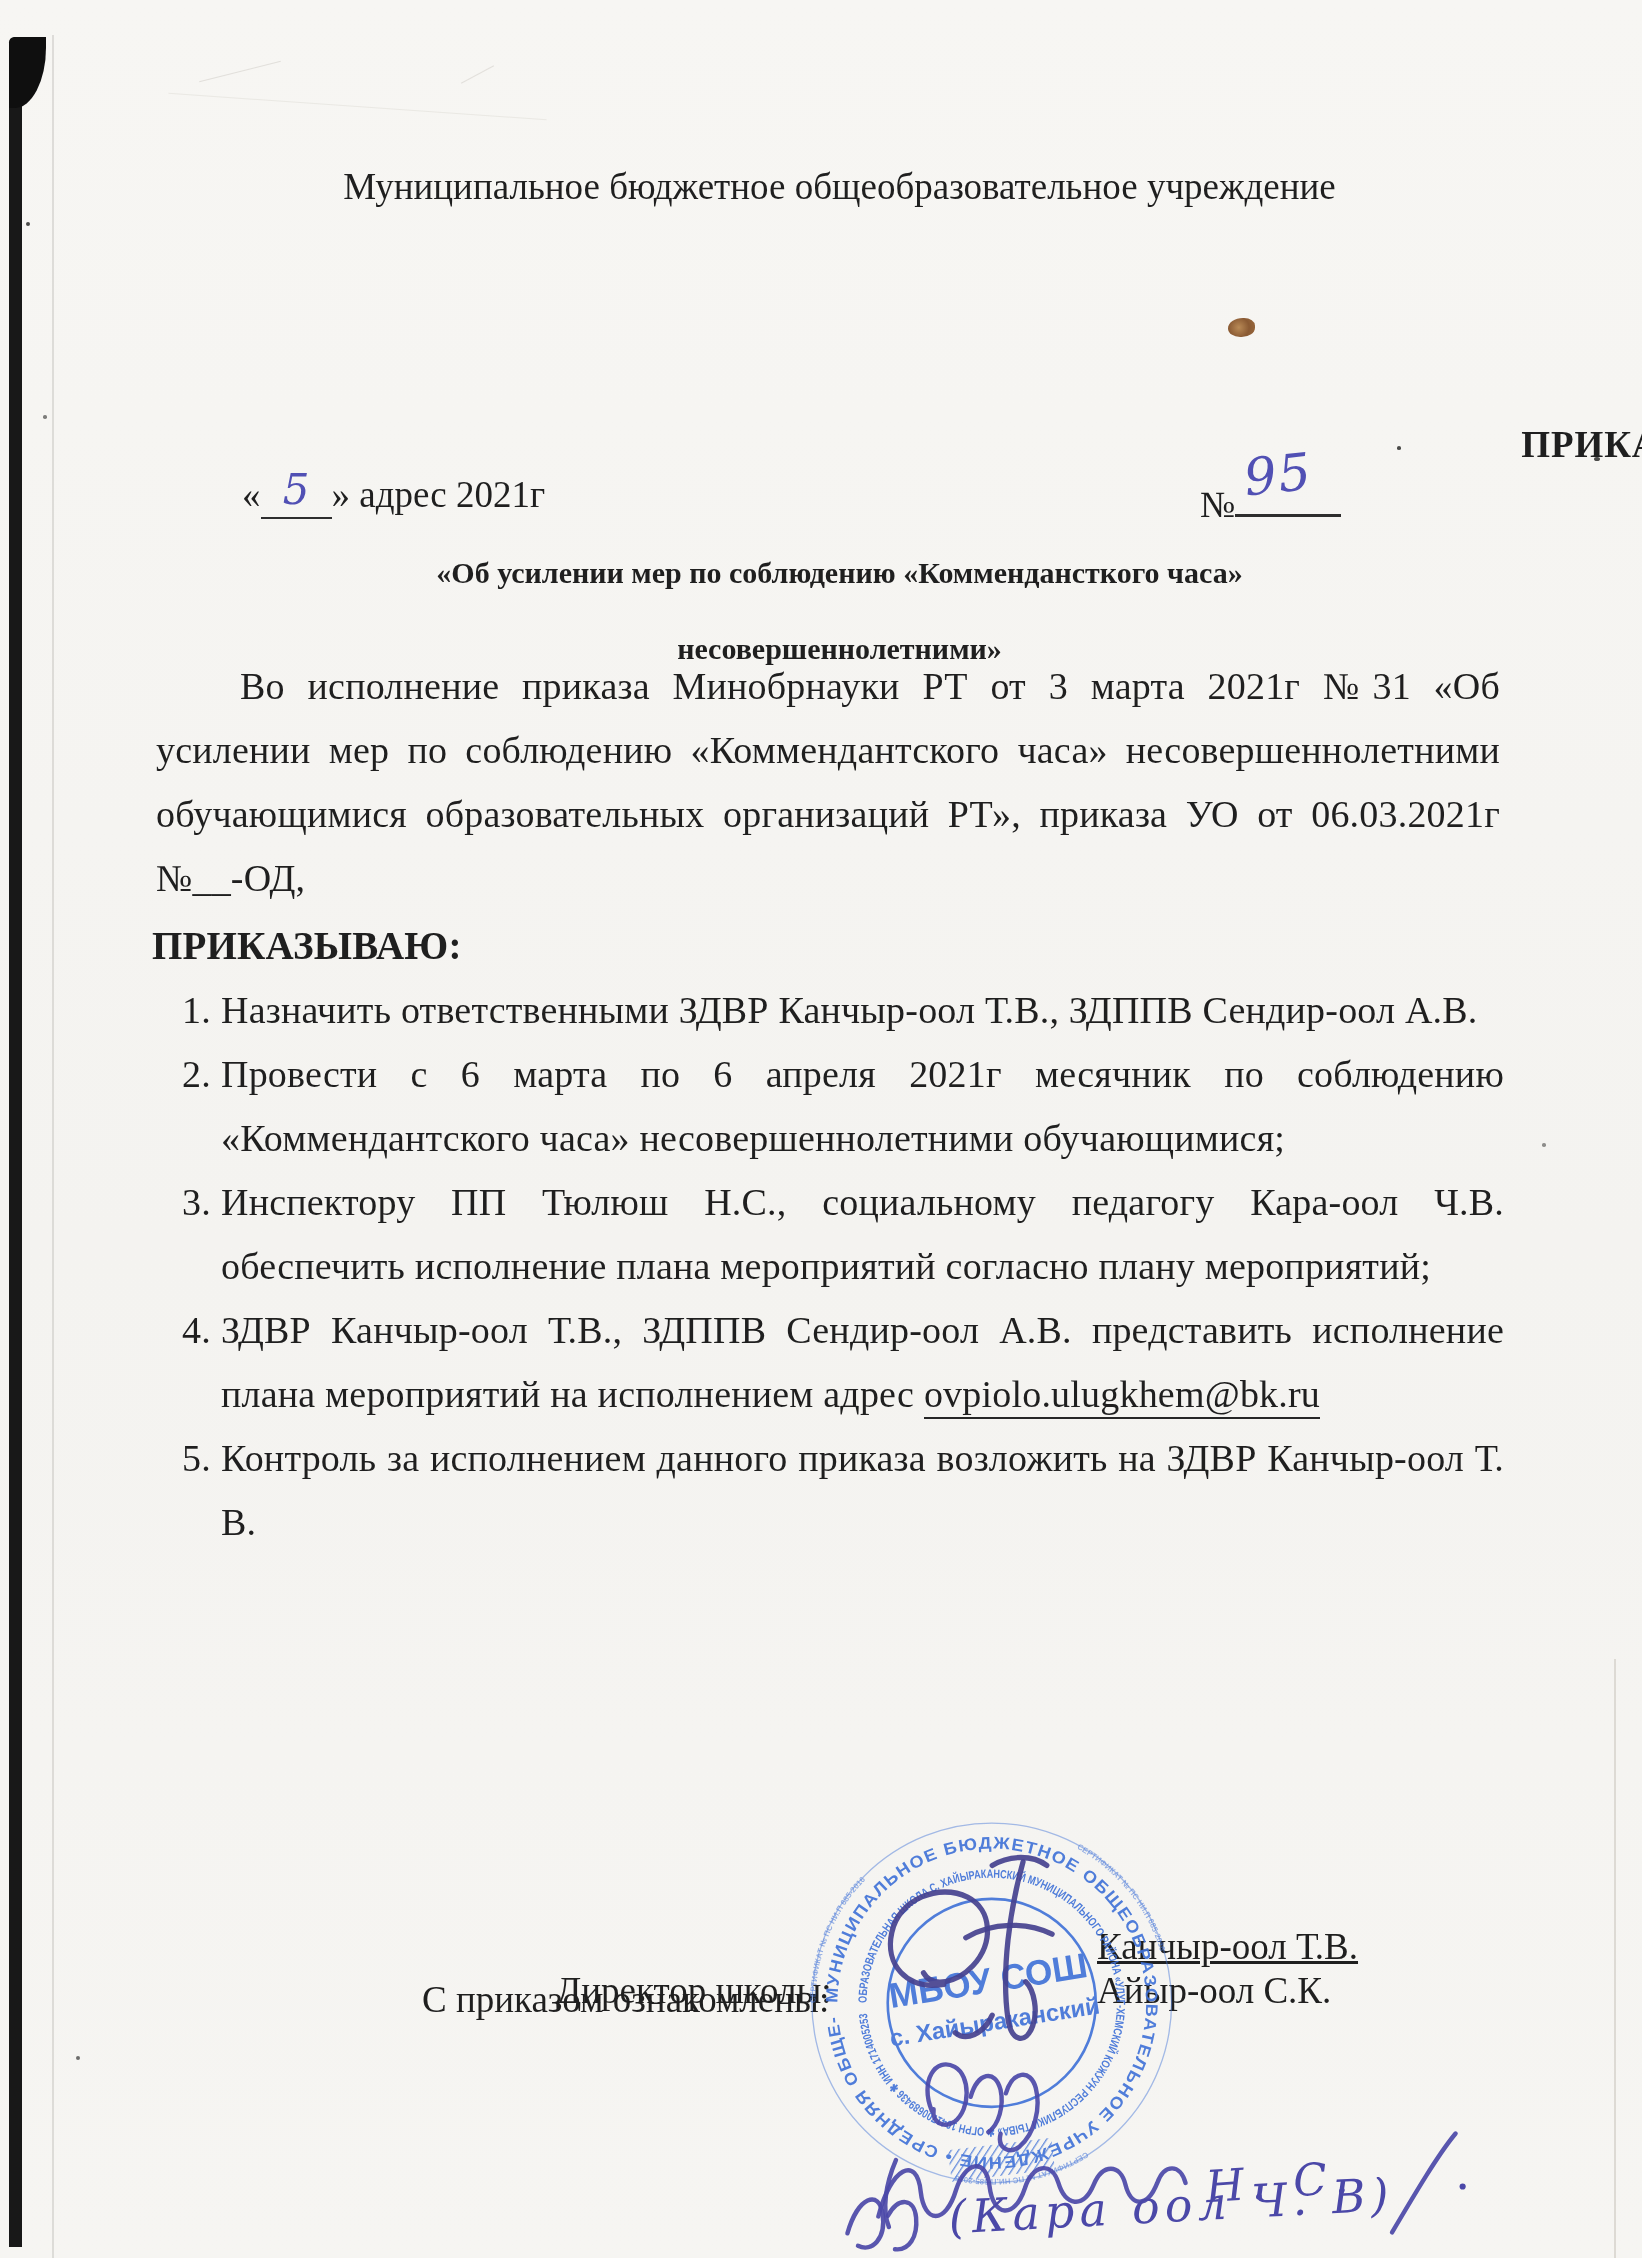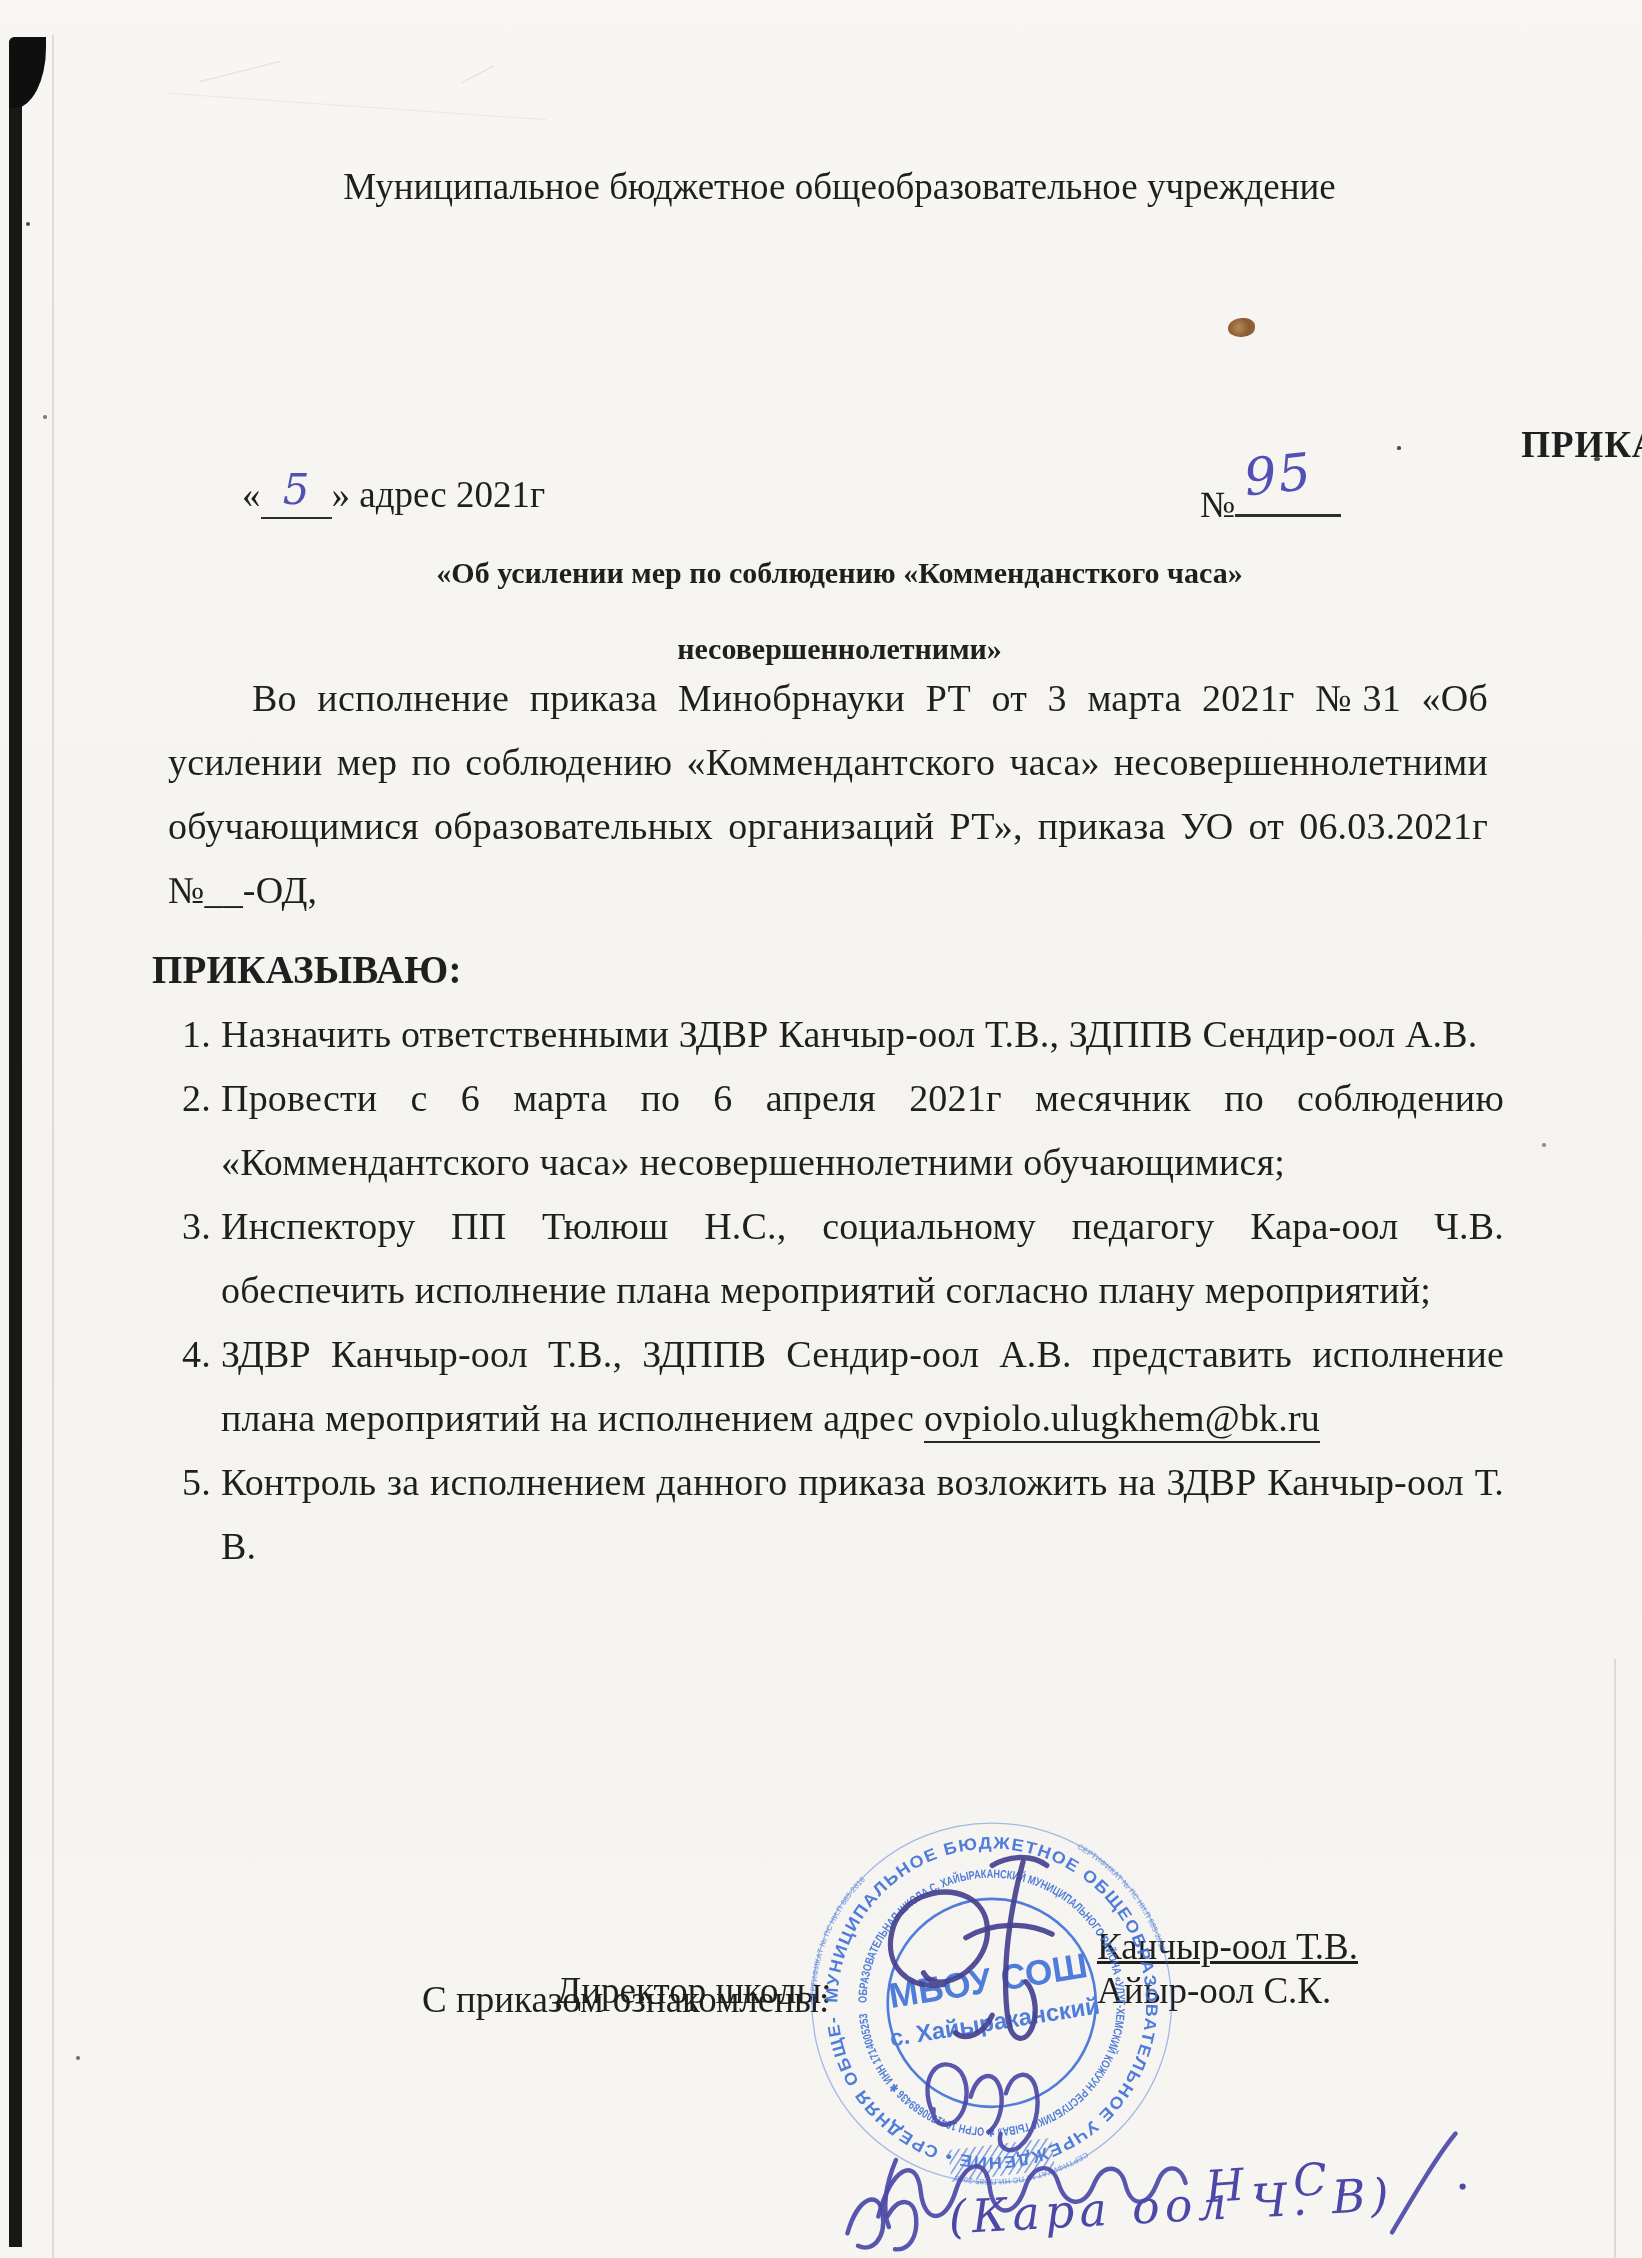--- a/index.html
+++ b/index.html
@@ -32,21 +32,21 @@
   .date-row{position:absolute;left:152px;top:468px;width:1352px;height:62px;font-size:37px;}
   .date-left{position:absolute;left:90px;top:0;}
   .date-underline{display:inline-block;width:71px;border-bottom:2.6px solid #2e2e2e;text-align:center;vertical-align:baseline;}
   .num-right{position:absolute;left:1048px;top:-5.3px;}
   .num-underline{display:inline-block;width:106px;border-bottom:3.1px solid #2e2e2e;text-align:center;position:relative;height:51px;}
   .hand{font-family:"DejaVu Serif",serif;font-style:italic;color:#5150b4;}
   .hand-5{font-size:42px;position:relative;top:-3.5px;}
   .hand-95{font-size:51px;position:absolute;left:8.8px;top:-17.6px;transform:rotate(-6deg);letter-spacing:1.8px;}
   .subject{position:absolute;left:0;top:535px;width:100%;text-align:center;font-weight:bold;font-size:30px;line-height:76px;}
   .body-block{position:absolute;left:152px;top:650px;width:1352px;font-size:38px;line-height:64px;letter-spacing:0.2px;}
-  .preamble{margin:16px;text-indent:84px;text-align:justify;}
+  .preamble{margin:4px;text-indent:84px;text-align:justify;}
   .decree-word{font-weight:bold;font-size:39px;}
   .item{position:relative;padding-left:69px;text-align:justify;}
   .item .num{position:absolute;left:30px;top:0;}
   .email{border-bottom:2.2px solid #262626;padding-bottom:1.8px;}
 
   
   .sig-row{position:absolute;font-size:37px;}
   .r1l{left:556px;top:1969px;}
   .r1n{left:1097px;top:1969px;}
   .r2l{left:422px;top:1978px;}

